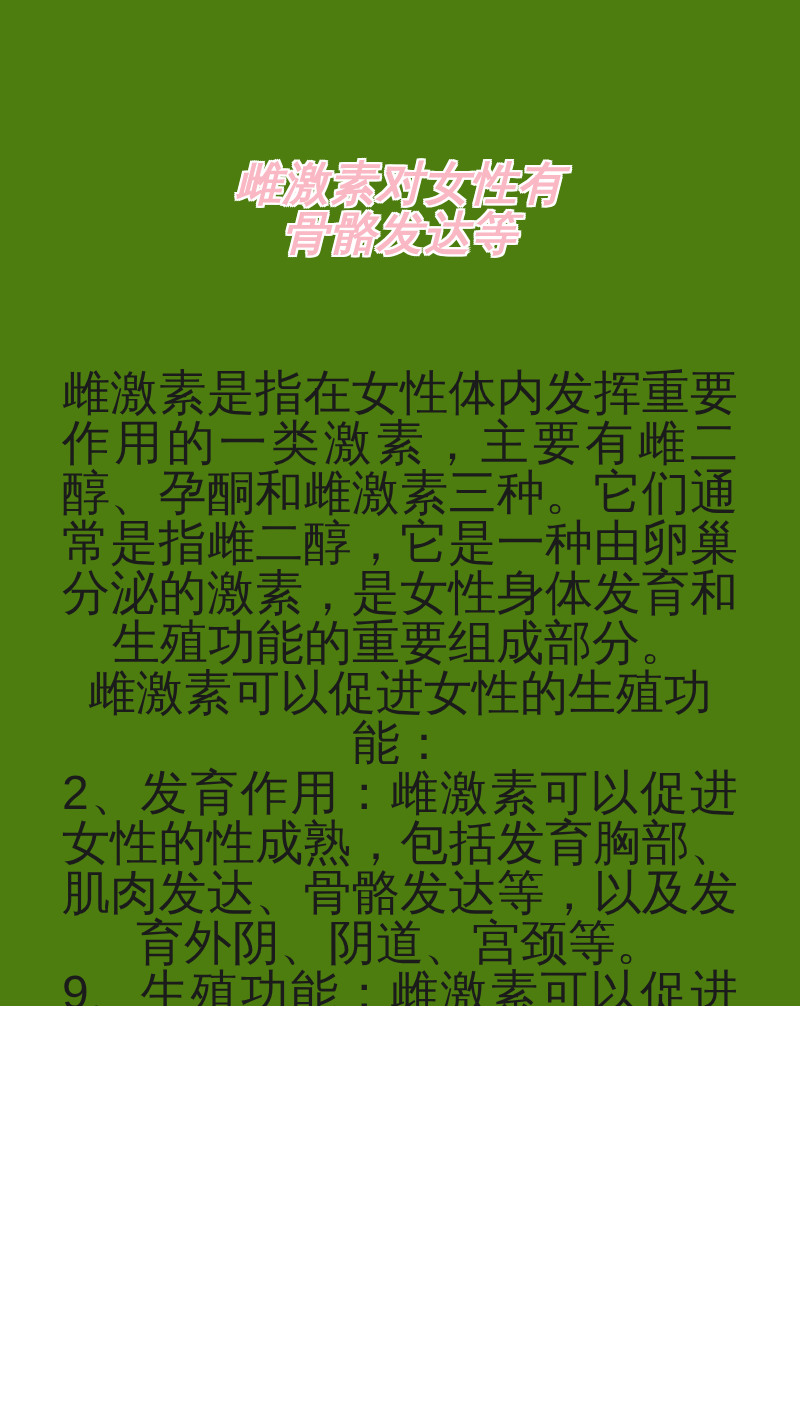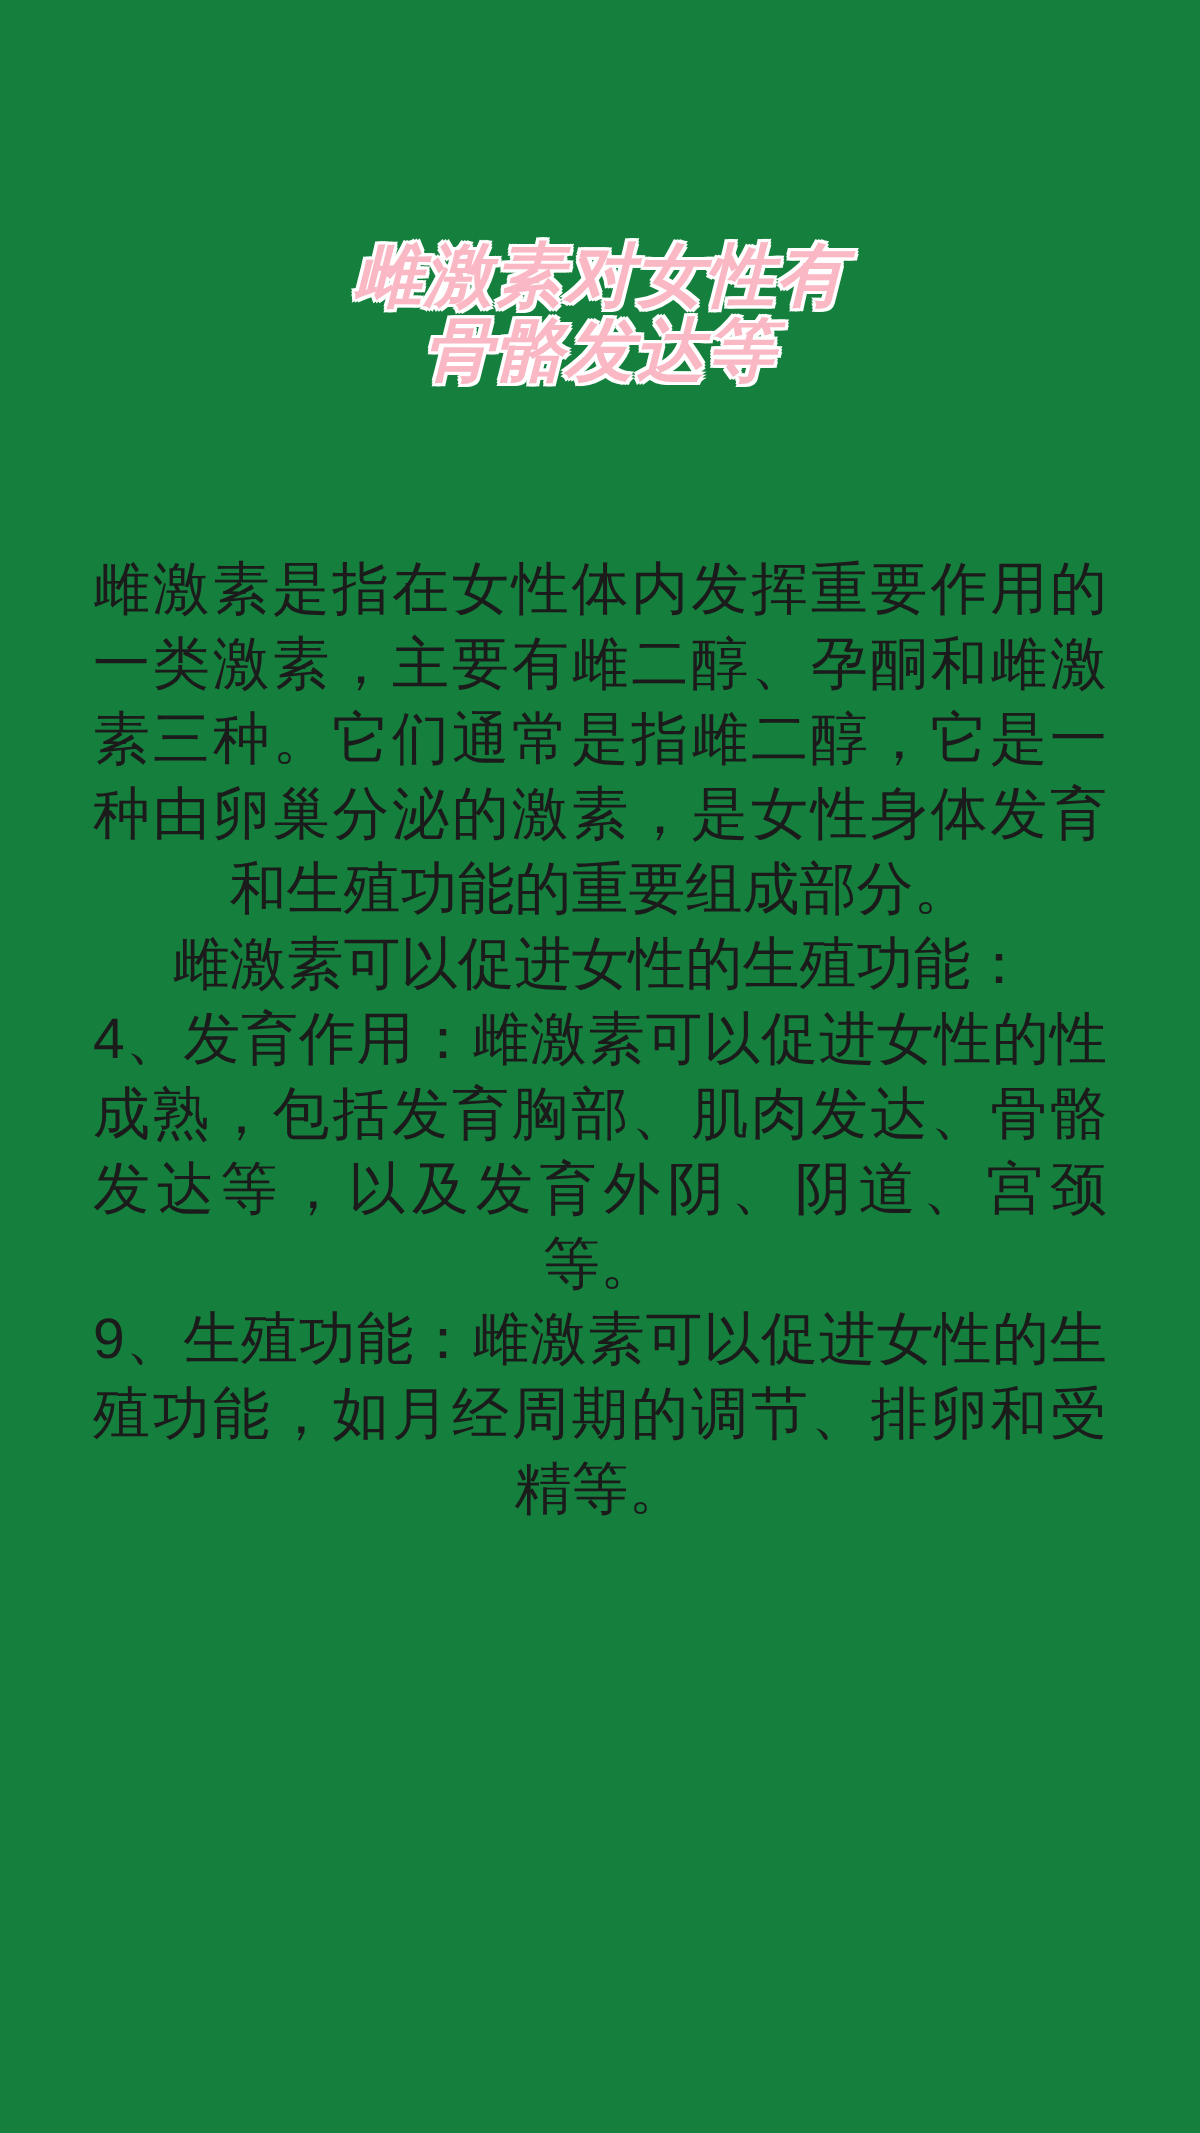--- a/index.html
+++ b/index.html
@@ -8,22 +8,22 @@
   }
   body {
     width: 800px;
     height: 1422px;
     background: #ffffff;
     font-family: "Liberation Sans", "DejaVu Sans", sans-serif;
   }
   .poster {
     position: relative;
     width: 800px;
-    height: 1422px;
-    background: #15803d;
+    height: 1006px;
+    background: #4d7c0f;
     box-sizing: border-box;
     overflow: hidden;
   }
   .title-block {
     position: absolute;
     top: 158px;
     left: 0;
     width: 800px;
     text-align: center;
   }
@@ -45,21 +45,21 @@
       -2px -2px 0 #ffffff;
   }
   .body-block {
     position: absolute;
     top: 368px;
     left: 62px;
     width: 676px;
     text-align: center;
   }
   .para {
-    font-size: 38px;
+    font-size: 48px;
     line-height: 50px;
     color: #1b1b1b;
     margin: 0 0 0 0;
     text-align: center;
     letter-spacing: 0px;
   }
   .para.justified {
     text-align: justify;
     text-align-last: center;
     text-justify: inter-character;
@@ -71,17 +71,17 @@
 <div class="poster">
 
   <div class="title-block">
     <div class="title-line">雌激素对女性有</div>
     <div class="title-line">骨骼发达等</div>
   </div>
 
   <div class="body-block">
     <p class="para justified">雌激素是指在女性体内发挥重要作用的一类激素，主要有雌二醇、孕酮和雌激素三种。它们通常是指雌二醇，它是一种由卵巢分泌的激素，是女性身体发育和生殖功能的重要组成部分。</p>
     <p class="para">雌激素可以促进女性的生殖功能：</p>
-    <p class="para justified">4、发育作用：雌激素可以促进女性的性成熟，包括发育胸部、肌肉发达、骨骼发达等，以及发育外阴、阴道、宫颈等。</p>
+    <p class="para justified">2、发育作用：雌激素可以促进女性的性成熟，包括发育胸部、肌肉发达、骨骼发达等，以及发育外阴、阴道、宫颈等。</p>
     <p class="para justified">9、生殖功能：雌激素可以促进女性的生殖功能，如月经周期的调节、排卵和受精等。</p>
   </div>
 
 </div>
 
 </body></html>

